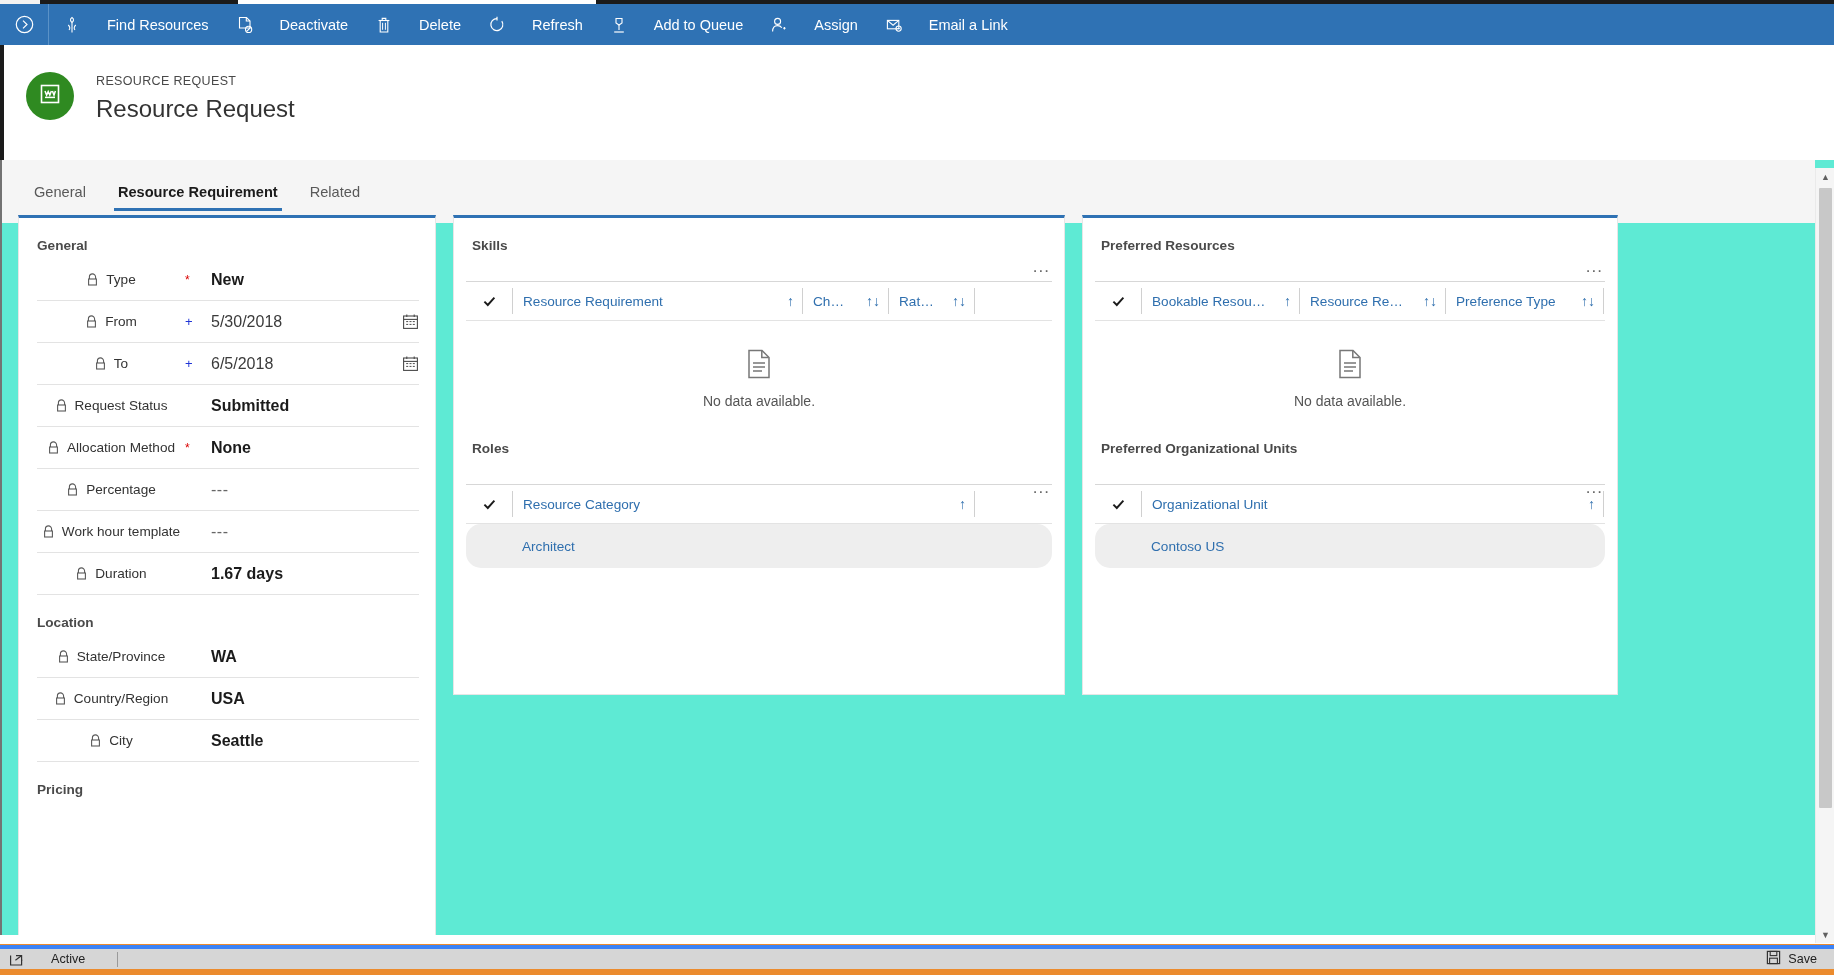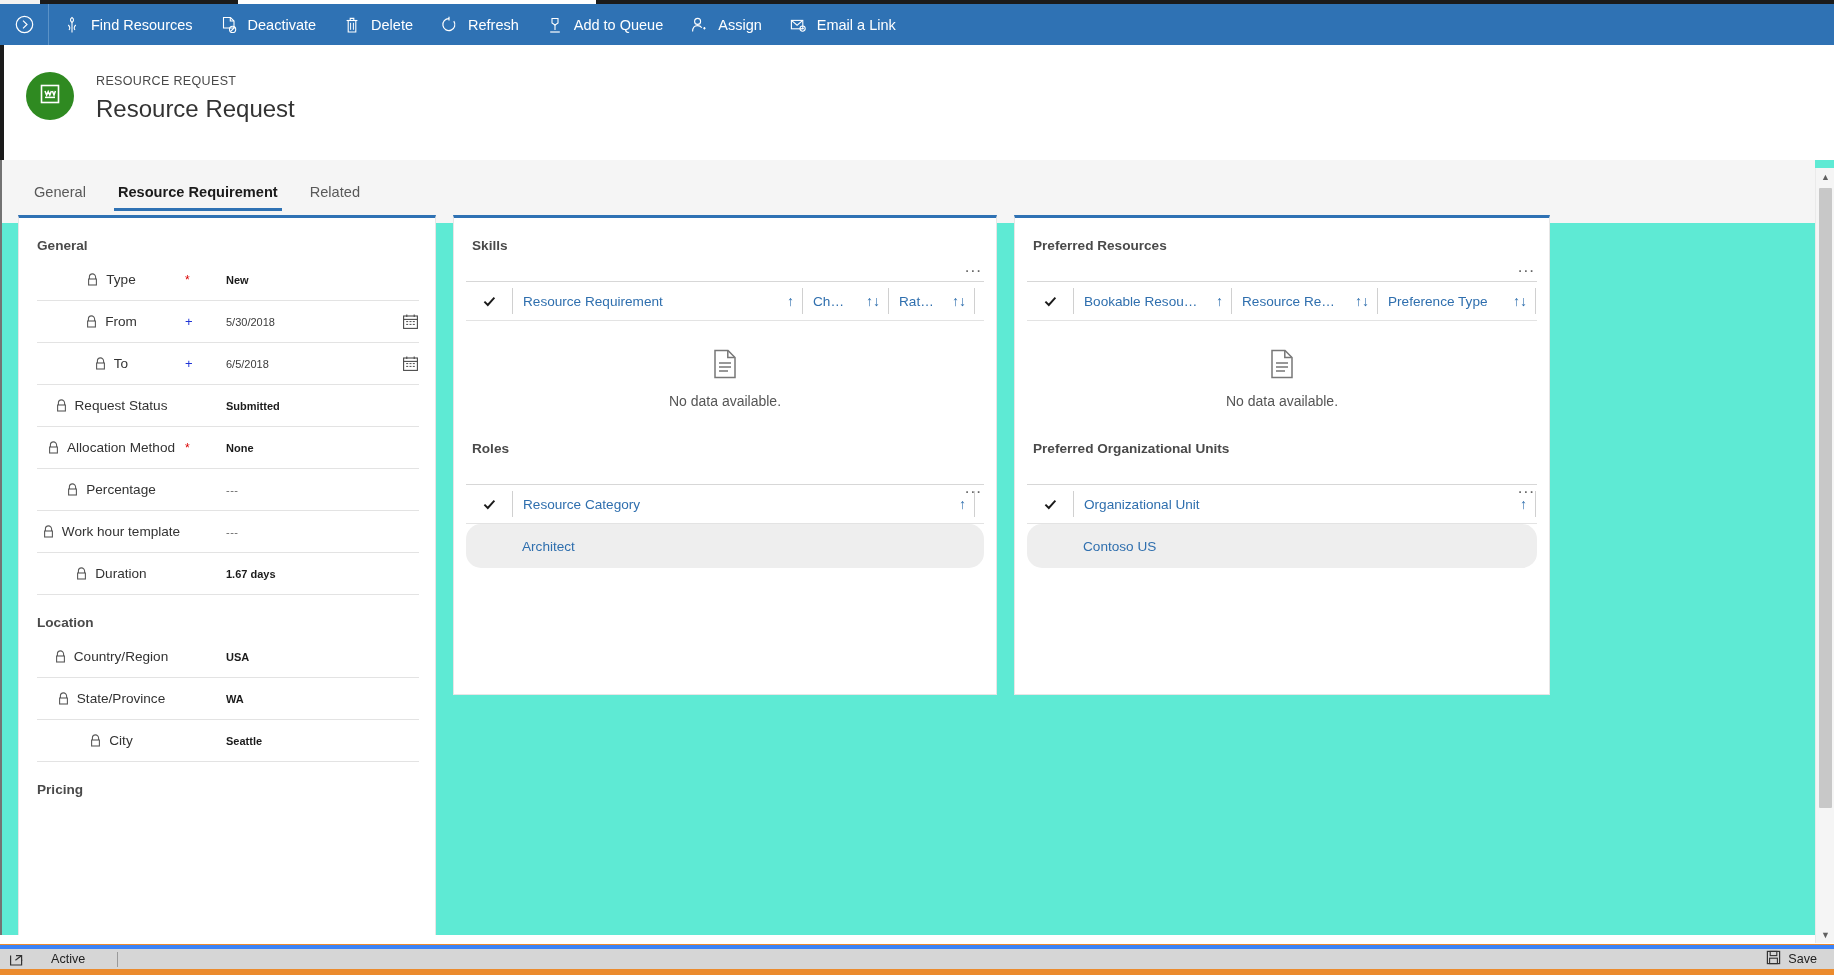--- a/index.html
+++ b/index.html
@@ -16,21 +16,21 @@
   .topstrip .tabwhite { position:absolute; left:0; top:0; width:40px; height:4px; background:#f3f2f1; }
   .topstrip .tabwhite2 { position:absolute; left:238px; top:0; width:358px; height:4px; background:#fff; }
 
   
   .cmdbar {
     position:absolute; top:4px; left:0; width:1834px; height:41px;
     background:#2f72b4; display:flex; align-items:center;
   }
   .cmdbar .divider { width:1px; height:41px; background:#5a92c7; }
   .cmd-btn {
-    display:flex; align-items:center; height:41px; padding:0 13px; gap:9px;
+    display:flex; align-items:center; height:41px; padding:0 13px; gap:25px;
     color:#ffffff; font-size:14.5px; cursor:pointer; white-space:nowrap;
   }
   .cmd-first { padding:0 14px; }
   .cmd-ico { display:flex; align-items:center; justify-content:center; width:20px; height:20px; flex:none; }
   .cmd-ico svg { display:block; }
 
   
   .entity-header {
     position:absolute; top:45px; left:0; width:1818px; height:123px; background:#ffffff;
     border-left:2px solid #1b1b1b;
@@ -61,21 +61,21 @@
   }
   .tab.sel { color:#1b1b1b; font-weight:bold; }
   .tab.sel::after {
     content:""; position:absolute; left:12px; right:12px; bottom:12px;
     height:3px; background:#2f72b4;
   }
 
   
   .columns { position:absolute; left:0; top:55px; right:0; bottom:0; display:flex; gap:17px; padding:0 16px; }
   .col-left { width:418px; flex:none; }
-  .col-mid  { width:544px; flex:none; }
+  .col-mid  { width:612px; flex:none; }
   .col-right{ width:536px; flex:none; }
 
   .card {
     background:#ffffff; border-top:3px solid #2f72b4;
     border-left:1px solid #e6e6e6; border-right:1px solid #e6e6e6; border-bottom:1px solid #e6e6e6;
     position:relative;
   }
   .card-left { height:720px; border-bottom:none; }
   .card-tall { height:480px; }
 
@@ -88,21 +88,21 @@
   .frow {
     display:flex; align-items:center; height:42px; margin:0 16px 0 18px;
     border-bottom:1px solid #e3e3e3;
   }
   .frow-label { display:flex; align-items:center; gap:7px; width:148px; flex:none;justify-content:center; }
   .lock-ico { width:13px; height:14px; flex:none; display:block; }
   .frow-lbltext { font-size:13.6px; color:#333333; white-space:nowrap; }
   .req-star { width:26px; flex:none; text-align:left; font-size:12px; }
   .req-star.red { color:#d90000; }
   .req-star.blue { color:#1f34d6; font-size:13px; }
-  .frow-value { font-size:11px; color:#1b1b1b;margin-left:15px; }
+  .frow-value { font-size:16px; color:#1b1b1b; }
   .frow-value.bold { font-weight:bold; }
   .frow-value.plain { color:#3b3b3b; }
   .frow-value.dim { color:#666; letter-spacing:.5px; }
   .cal-ico { margin-left:auto; width:17px; height:17px; flex:none; }
 
   
   .grid-overflow { position:absolute; right:14px; font-size:17px; color:#666; letter-spacing:1px; line-height:10px; cursor:pointer; }
   .grid-hdr {
     display:flex; align-items:center; height:40px;
     margin:0 12px; border-top:1px solid #d7d7d7; border-bottom:1px solid #e3e3e3;
@@ -426,38 +426,38 @@
             <div class="section-hdr">Location</div>
 
             <div class="frow">
               <div class="frow-label">
                 <span class="lock-ico">
                   <svg width="13" height="14" viewBox="0 0 13 14">
                       <path d="M3.4 6 V4 a3.1 3.1 0 0 1 6.2 0 V6" fill="none" stroke="#5a5a5a" stroke-width="1.1"></path>
                       <rect x="2.6" y="6" width="7.8" height="6" fill="none" stroke="#5a5a5a" stroke-width="1.1"></rect>
                     </svg>
                 </span>
+                <span class="frow-lbltext">State/Province</span>
+              </div>
+              <span class="req-star"></span>
+              <span class="frow-value bold">WA</span>
+            </div>
+
+            <div class="frow">
+              <div class="frow-label">
+                <span class="lock-ico">
+                  <svg width="13" height="14" viewBox="0 0 13 14">
+                      <path d="M3.4 6 V4 a3.1 3.1 0 0 1 6.2 0 V6" fill="none" stroke="#5a5a5a" stroke-width="1.1"></path>
+                      <rect x="2.6" y="6" width="7.8" height="6" fill="none" stroke="#5a5a5a" stroke-width="1.1"></rect>
+                    </svg>
+                </span>
                 <span class="frow-lbltext">Country/Region</span>
               </div>
               <span class="req-star"></span>
               <span class="frow-value bold">USA</span>
-            </div>
-
-            <div class="frow">
-              <div class="frow-label">
-                <span class="lock-ico">
-                  <svg width="13" height="14" viewBox="0 0 13 14">
-                      <path d="M3.4 6 V4 a3.1 3.1 0 0 1 6.2 0 V6" fill="none" stroke="#5a5a5a" stroke-width="1.1"></path>
-                      <rect x="2.6" y="6" width="7.8" height="6" fill="none" stroke="#5a5a5a" stroke-width="1.1"></rect>
-                    </svg>
-                </span>
-                <span class="frow-lbltext">State/Province</span>
-              </div>
-              <span class="req-star"></span>
-              <span class="frow-value bold">WA</span>
             </div>
 
             <div class="frow">
               <div class="frow-label">
                 <span class="lock-ico">
                   <svg width="13" height="14" viewBox="0 0 13 14">
                       <path d="M3.4 6 V4 a3.1 3.1 0 0 1 6.2 0 V6" fill="none" stroke="#5a5a5a" stroke-width="1.1"></path>
                       <rect x="2.6" y="6" width="7.8" height="6" fill="none" stroke="#5a5a5a" stroke-width="1.1"></rect>
                     </svg>
                 </span>

